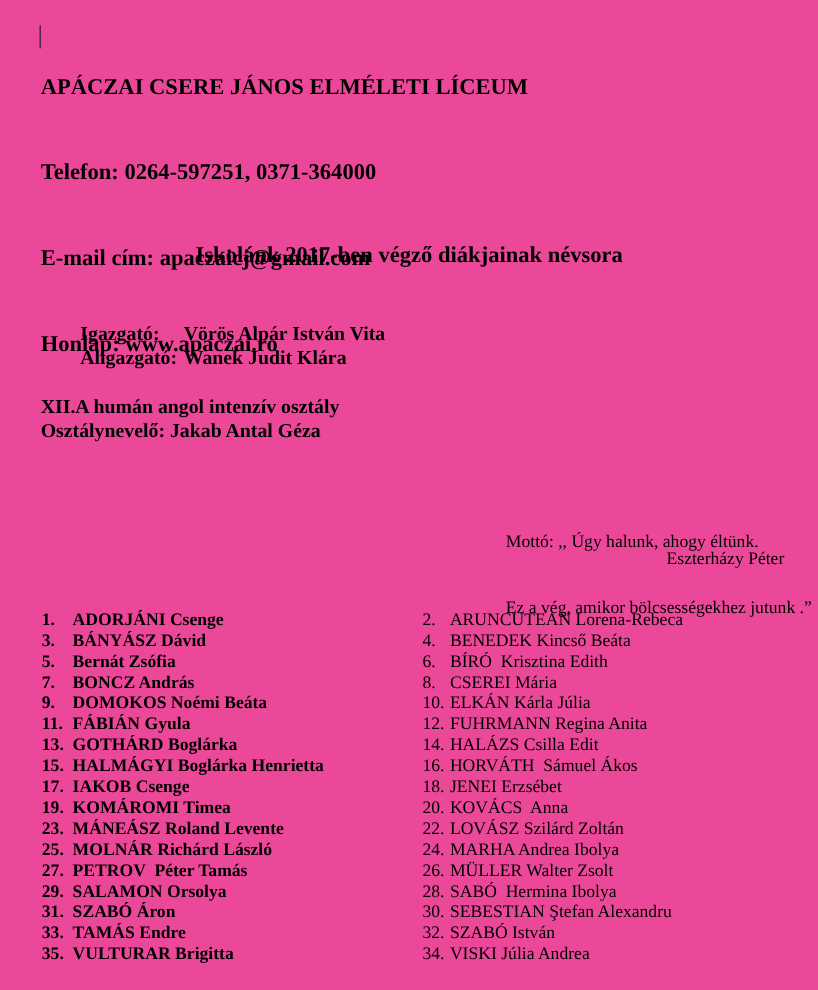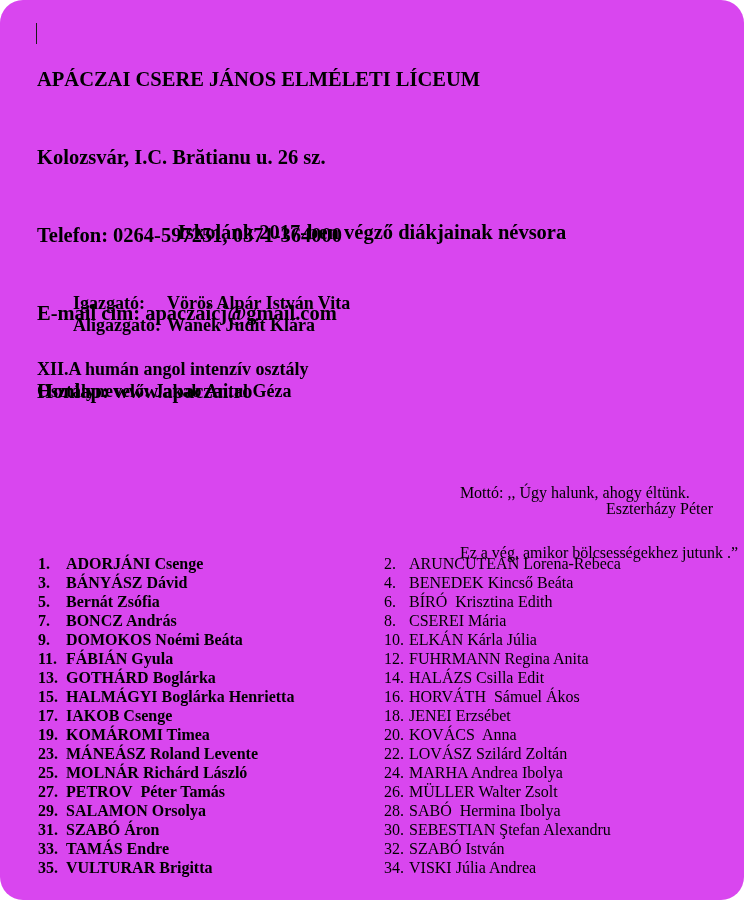--- a/index.html
+++ b/index.html
@@ -11,22 +11,21 @@
     width: 744px;
     height: 900px;
     position: relative;
     overflow: hidden;
     font-family: "Liberation Serif", "DejaVu Serif", serif;
     color: #000000;
   }
   .page {
     position: absolute;
     inset: 0;
-    background: #d946ef;
-    border-radius: 23px;
+    background: #ec4899;
   }
 
   
   .letterhead {
     position: absolute;
     left: 37px;
     top: 14px;
     font-weight: bold;
     font-size: 20.5px;
     line-height: 26px;
@@ -119,21 +118,20 @@
 </style>
 </head>
 <body>
 
 <div class="page">
 
   <div class="caret"></div>
 
   <div class="letterhead">
     <div>APÁCZAI CSERE JÁNOS ELMÉLETI LÍCEUM</div>
-    <div>Kolozsvár, I.C. Brătianu u. 26 sz.</div>
     <div>Telefon: 0264-597251, 0371-364000</div>
     <div>E-mail cím: apaczaicj@gmail.com</div>
     <div>Honlap: www.apaczai.ro</div>
   </div>
 
   <div class="doc-title">Iskolánk 2017-ben végző diákjainak névsora</div>
 
   <div class="staff">
     <div><span class="label">Igazgató:</span><span>Vörös Alpár István Vita</span></div>
     <div><span class="label">Aligazgató:</span><span>Wanek Judit Klára</span></div>

